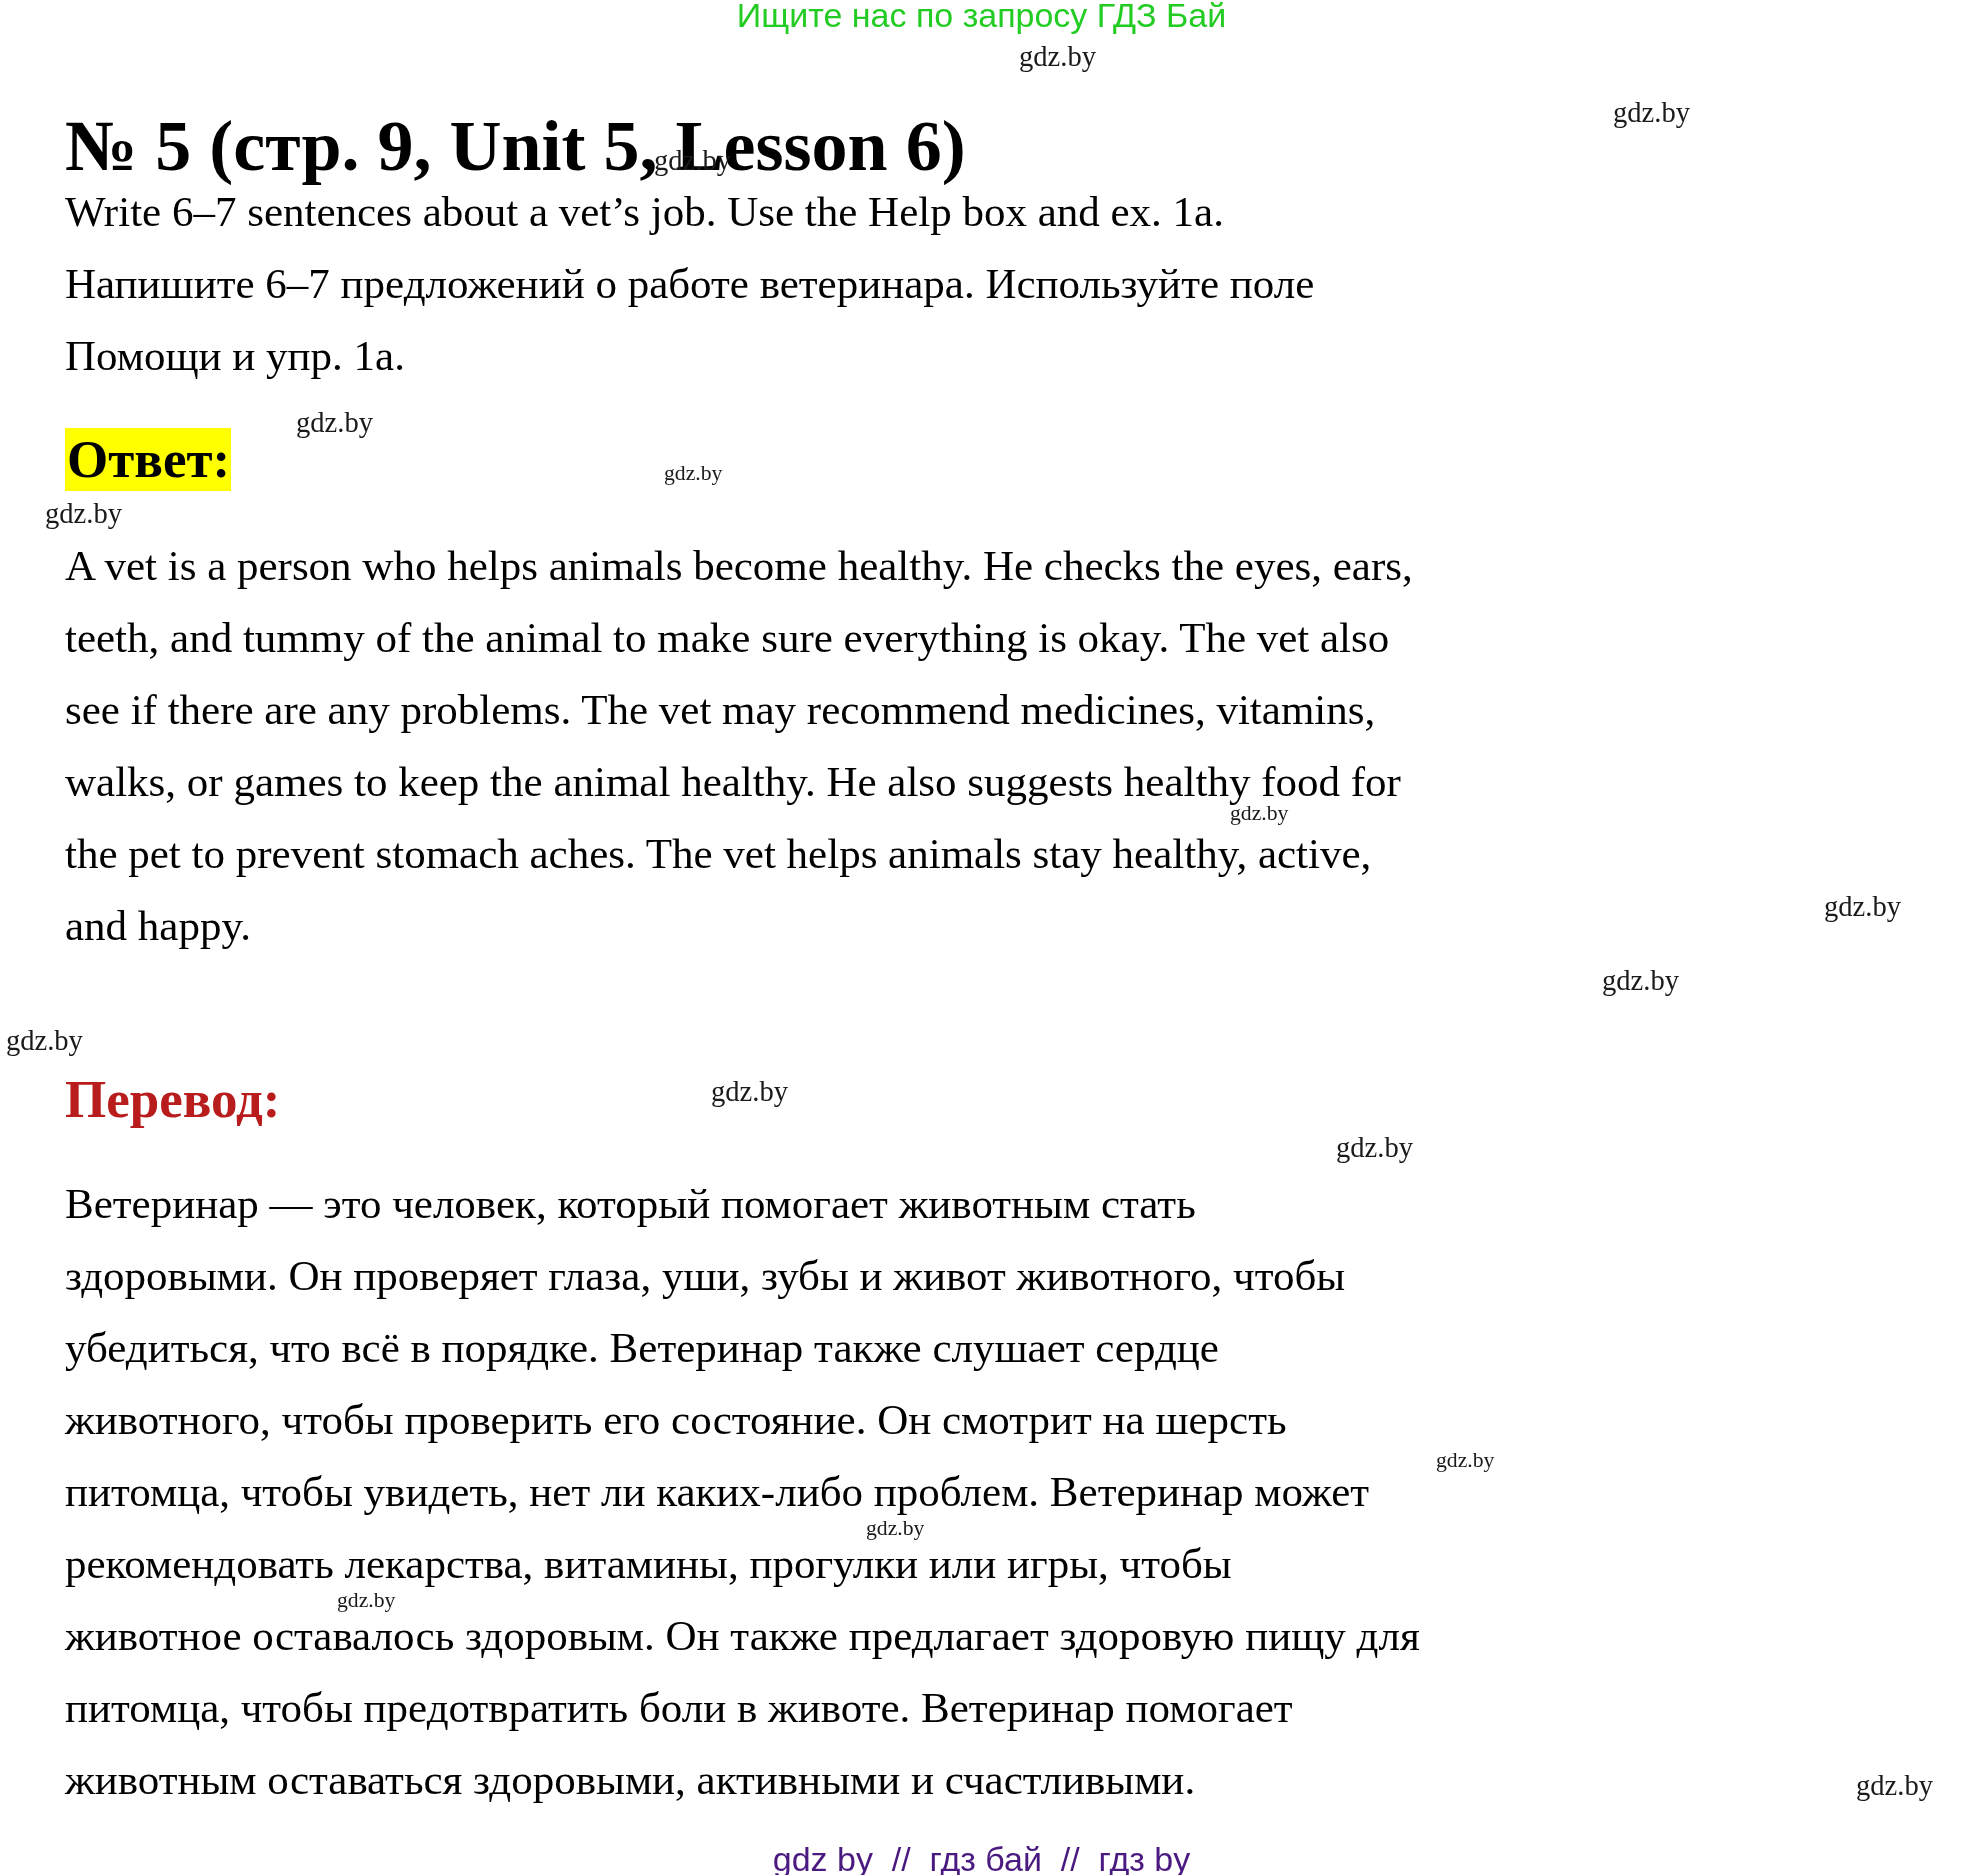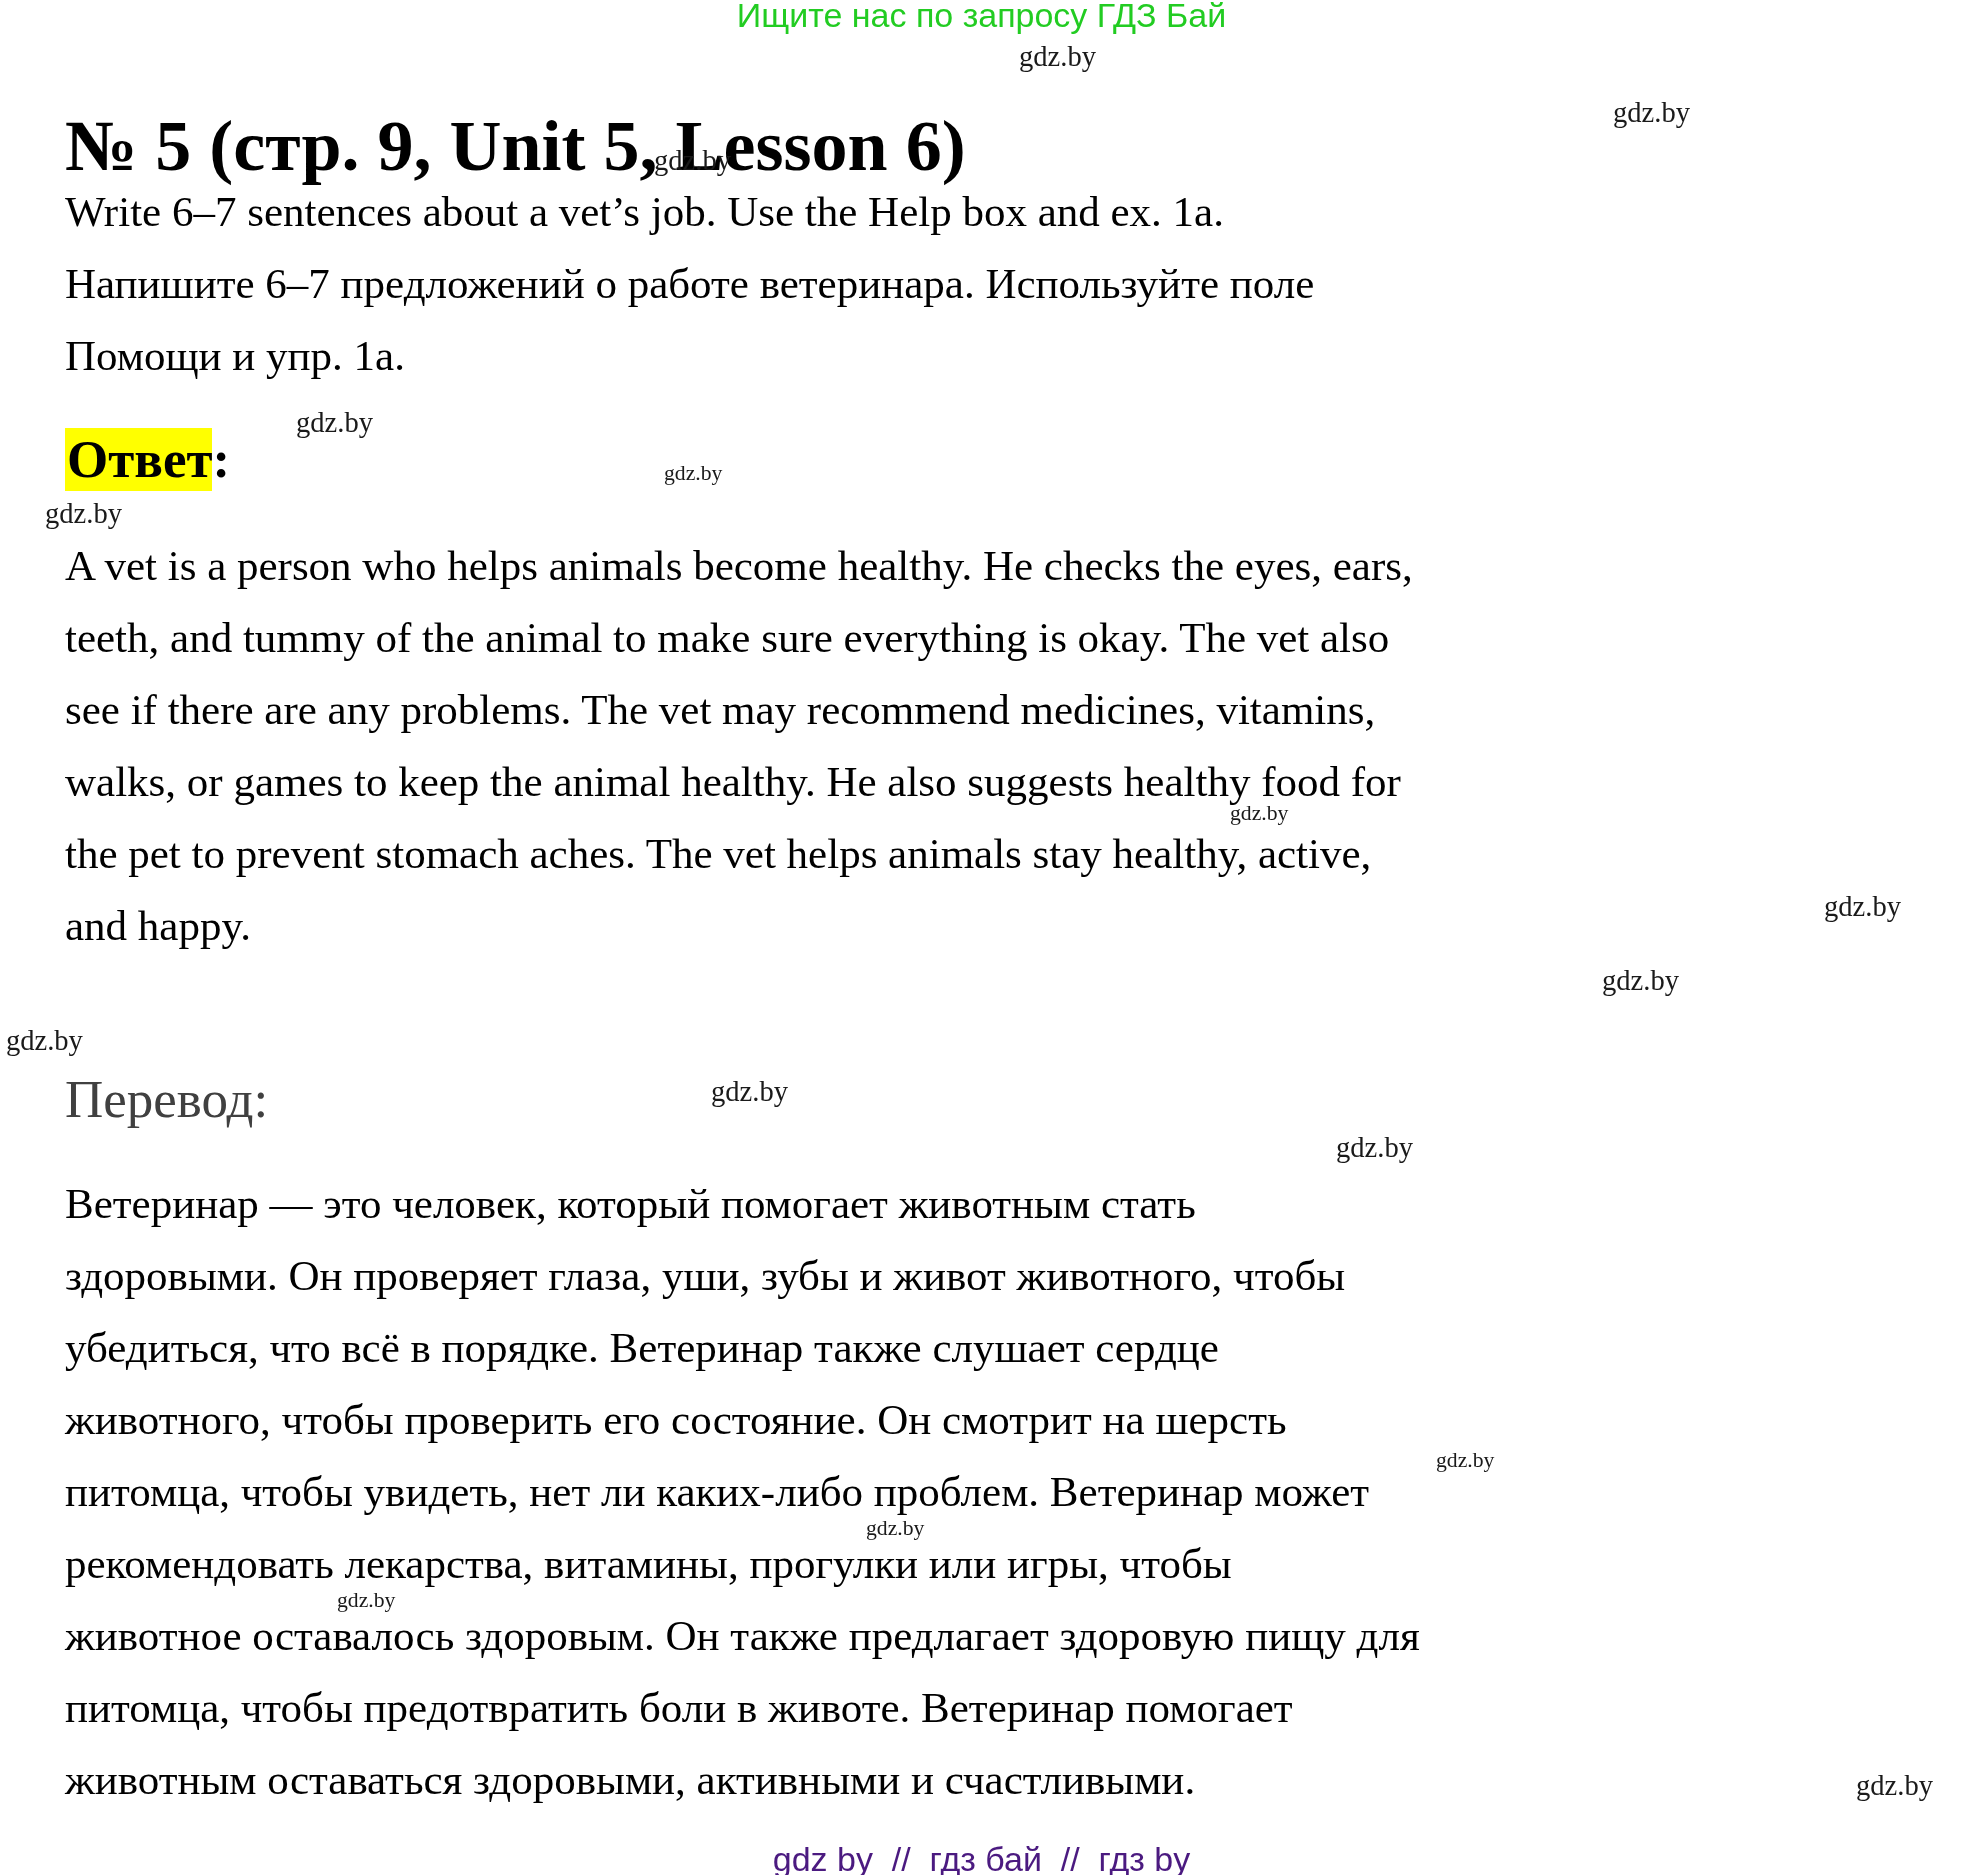--- a/index.html
+++ b/index.html
@@ -5,23 +5,23 @@
   html, body { margin:0; padding:0; background:#ffffff; }
   body { width:1963px; height:1876px; position:relative; overflow:hidden; }
   .abs { position:absolute; white-space:nowrap; }
   .topbanner { left:0; width:1963px; top:-3.9px; text-align:center; font-family:"Liberation Sans", sans-serif; font-size:34px; color:#22cc22; }
   .wm { font-family:Liberation Serif, serif; color:#1a1a1a; }
   .wm-l { font-size:28.6px; }
   .wm-s { font-size:21.7px; }
   .title { left:65px; top:77px; font-family:"Liberation Serif", serif; font-weight:bold; font-size:72px; color:#000;margin-top:28px; }
   .para { position:absolute; left:65px; font-family:"Liberation Serif", serif; font-size:43px; line-height:72px; color:#000; }
   .para div { white-space:nowrap; }
-  .answer-label { left:65px; top:428px; height:63px; width:147px; background:#ffff00; font-family:"Liberation Serif", serif; font-weight:bold; font-size:53px; line-height:63px; color:#000; }
+  .answer-label { left:65px; top:428px; height:63px; width:166px; background:#ffff00; font-family:"Liberation Serif", serif; font-weight:bold; font-size:53px; line-height:63px; color:#000; }
   .answer-label span { display:inline-block; padding-left:2px; }
-  .trans-label { left:65px; top:1069px; font-family:"Liberation Serif", serif; font-weight:normal; font-size:53px; color:#404040; }
+  .trans-label { left:65px; top:1069px; font-family:"Liberation Serif", serif; font-weight:bold; font-size:53px; color:#b91c1c; }
   .footer { left:0; width:1963px; top:1840px; text-align:center; font-family:"Liberation Sans", sans-serif; font-size:34px; color:#4b1a80; }
 </style>
 </head>
 <body>
 
 <div class="abs topbanner">Ищите нас по запросу ГДЗ Бай</div>
 
 <div class="abs wm wm-l" style="left:1019px;top:41px;">gdz.by</div>
 
 <div class="abs title">№ 5 (стр. 9, Unit 5, Lesson 6)</div>

